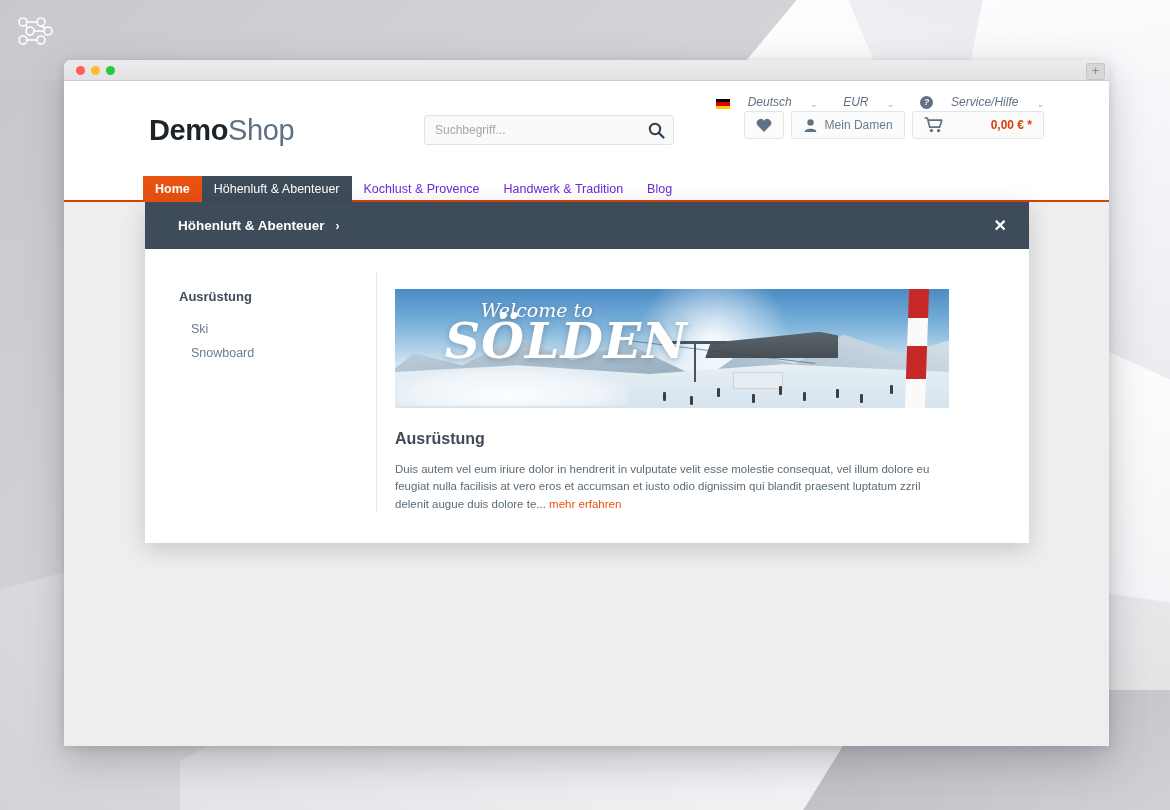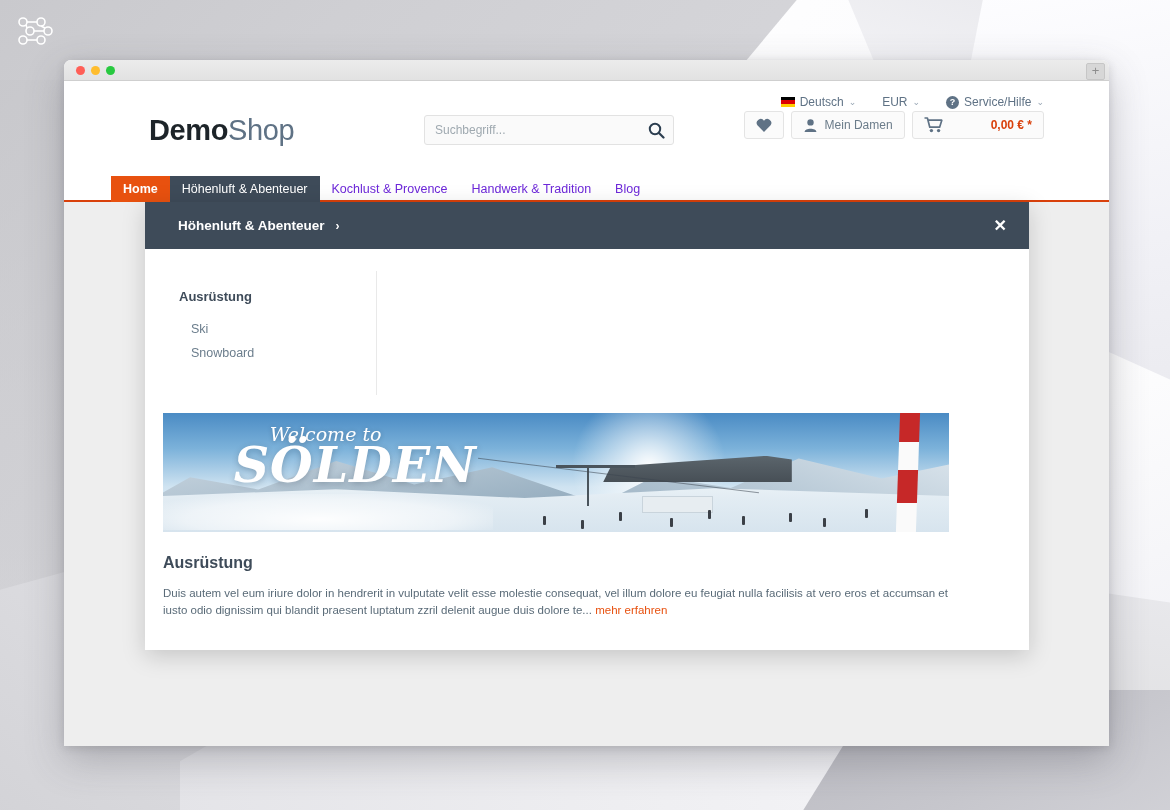--- a/index.html
+++ b/index.html
@@ -116,21 +116,21 @@
     position: relative;
     height: 95px;
     background: #fff;
   }
   .topbar {
     display: flex; justify-content: flex-end; align-items: center;
     gap: 26px;
     padding: 14px 65px 0 0;
     font-size: 12px; color: #5f7285;
   }
-  .topbar-item { display: flex; align-items: center; gap: 5px; cursor: pointer; }
+  .topbar-item { display: flex; align-items: flex-end; gap: 18px; cursor: pointer; font-style: italic; }
   .flag-de {
     width: 14px; height: 10px;
     background: linear-gradient(180deg, #000 0 33.3%, #dd0000 33.3% 66.6%, #ffce00 66.6% 100%);
     display: inline-block;
   }
   .caret { font-size: 9px; color: #98a6b4; }
   .help-circle {
     width: 13px; height: 13px; border-radius: 50%;
     background: #5f7285; color: #fff;
     font-size: 9px; font-weight: bold; line-height: 13px; text-align: center;
@@ -164,21 +164,21 @@
     height: 28px; min-width: 38px;
     border: 1px solid #e4e4e4; border-radius: 3px; background: #fbfbfb;
     display: flex; align-items: center; justify-content: center; gap: 7px;
     padding: 0 11px; font-size: 12px; color: #6b7c8a; cursor: pointer;
   }
   .hbtn .price { color: #d9400b; font-weight: bold; font-size: 12px; margin-left: 40px; }
 
   
   .navbar {
     position: relative;
-    padding-left: 47px;
+    padding-left: 79px;
     border-bottom: 2px solid #d9400b;
     height: 26px;
     background: #fff;
   }
   .nav { display: flex; height: 26px; align-items: stretch; }
   .nav-item {
     display: flex; align-items: center;
     padding: 0 12px;
     font-size: 12.5px; color: #6d28d9;
     cursor: pointer; white-space: nowrap;
@@ -290,21 +290,21 @@
   .mega-head {
     height: 47px;
     background: #3e4b59;
     display: flex; align-items: center; justify-content: space-between;
     padding: 0 22px 0 33px;
   }
   .mega-title { color: #fff; font-size: 13.5px; font-weight: bold; display: flex; align-items: center; gap: 11px; }
   .mega-title .chev { font-size: 12px; font-weight: bold; }
   .mega-close { color: #fff; font-size: 16px; font-weight: bold; cursor: pointer; line-height: 1; }
 
-  .mega-body { display: flex; padding: 22px 8px 30px 0; min-height: 290px; flex-direction: column; }
+  .mega-body { display: flex; padding: 22px 8px 30px 0; min-height: 290px; }
   .mega-left {
     width: 232px; padding: 18px 0 0 34px;
     border-right: 1px solid #e9e9e9;
   }
   .cat-group { margin-bottom: 30px; }
   .cat-head { font-size: 13px; font-weight: bold; color: #3e4b59; margin-bottom: 13px; }
   .cat-link { font-size: 12.5px; color: #6b7d8c; padding: 5px 0 5px 12px; cursor: pointer; }
 
   .mega-right { flex: 1; padding: 18px 72px 0 18px; }
   .mega-img {

